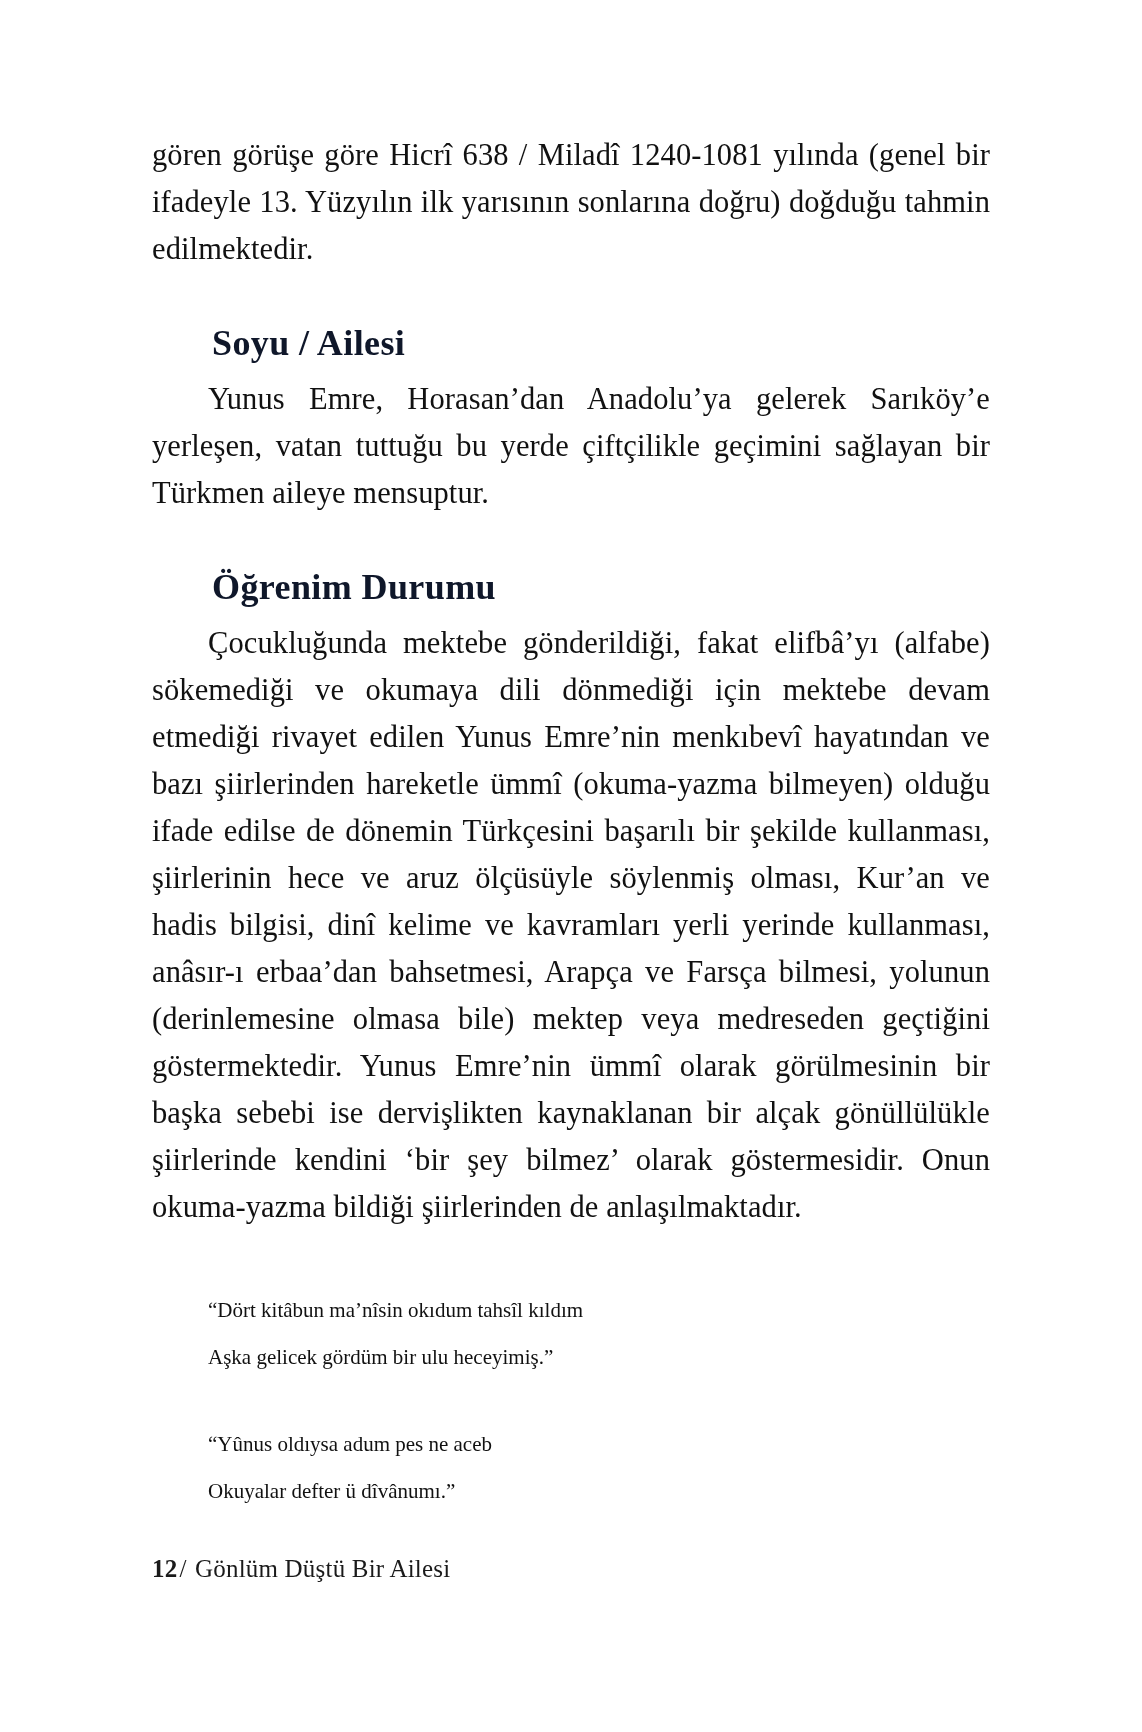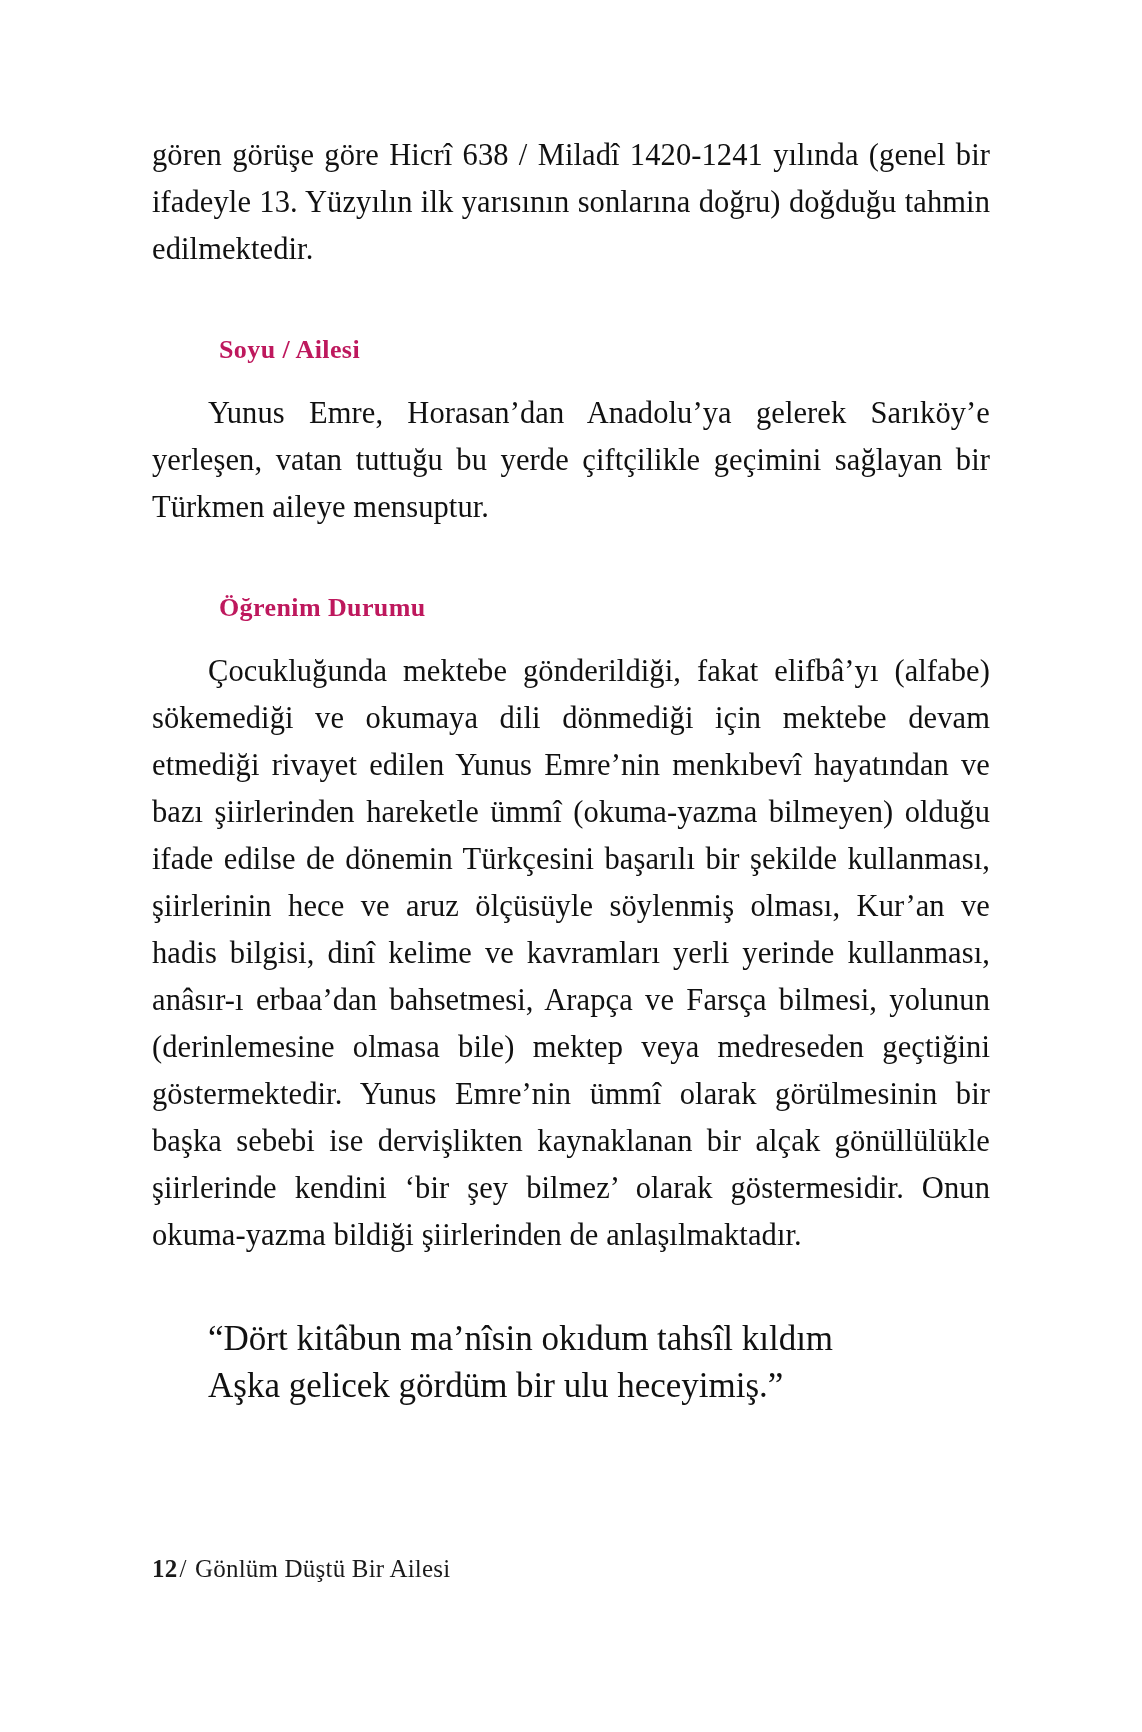--- a/index.html
+++ b/index.html
@@ -47,35 +47,35 @@
 
   p.body-par.first {
     text-indent: 0;
   }
 
   p.body-par.indent {
     text-indent: 56px;
   }
 
   h2.section-heading {
-    margin: 11px;
-    font-size: 26px;
+    margin: 4px;
+    font-size: 36px;
     line-height: 44px;
     font-weight: bold;
     letter-spacing: 0.4px;
-    color: #be185d;
+    color: #0f172a;
     text-indent: 56px;
   }
 
   .gap-before-heading { height: 44px; }
   .gap-after-heading  { height: 7px; }
 
   .verse {
     margin: 0;
-    font-size: 35px;
+    font-size: 21px;
     line-height: 47px;
     text-align: left;
     padding-left: 56px;
     color: #111111;
     white-space: pre-line;
   }
 
   .gap-verse { height: 40px; }
   .gap-before-verse { height: 56px; }
 
@@ -93,21 +93,21 @@
   .footer .sep { padding: 0 2px; }
   .footer .booktitle { }
 </style>
 </head>
 <body>
 
 <div class="page">
 
   <div class="text-block">
 
-    <p class="body-par first">gören görüşe göre Hicrî 638 / Miladî 1420-1241 yılında (genel bir ifadeyle 13. Yüzyılın ilk yarısının sonlarına doğru) doğduğu tahmin edilmektedir.</p>
+    <p class="body-par first">gören görüşe göre Hicrî 638 / Miladî 1240-1081 yılında (genel bir ifadeyle 13. Yüzyılın ilk yarısının sonlarına doğru) doğduğu tahmin edilmektedir.</p>
 
     <div class="gap-before-heading"></div>
 
     <h2 class="section-heading">Soyu / Ailesi</h2>
 
     <div class="gap-after-heading"></div>
 
     <p class="body-par indent">Yunus Emre, Horasan’dan Anadolu’ya gelerek Sarıköy’e yerleşen, vatan tuttuğu bu yerde çiftçilikle geçimini sağlayan bir Türkmen aileye mensuptur.</p>
 
     <div class="gap-before-heading"></div>
@@ -118,20 +118,22 @@
 
     <p class="body-par indent">Çocukluğunda mektebe gönderildiği, fakat elifbâ’yı (alfabe) sökemediği ve okumaya dili dönmediği için mektebe devam etmediği rivayet edilen Yunus Emre’nin menkıbevî hayatından ve bazı şiirlerinden hareketle ümmî (okuma-yazma bilmeyen) olduğu ifade edilse de dönemin Türkçesini başarılı bir şekilde kullanması, şiirlerinin hece ve aruz ölçüsüyle söylenmiş olması, Kur’an ve hadis bilgisi, dinî kelime ve kavramları yerli yerinde kullanması, anâsır-ı erbaa’dan bahsetmesi, Arapça ve Farsça bilmesi, yolunun (derinlemesine olmasa bile) mektep veya medreseden geçtiğini göstermektedir. Yunus Emre’nin ümmî olarak görülmesinin bir başka sebebi ise dervişlikten kaynaklanan bir alçak gönüllülükle şiirlerinde kendini ‘bir şey bilmez’ olarak göstermesidir. Onun okuma-yazma bildiği şiirlerinden de anlaşılmaktadır.</p>
 
     <div class="gap-before-verse"></div>
 
     <blockquote class="verse">“Dört kitâbun ma’nîsin okıdum tahsîl kıldım
 Aşka gelicek gördüm bir ulu heceyimiş.”</blockquote>
 
     <div class="gap-verse"></div>
 
+    <blockquote class="verse">“Yûnus oldıysa adum pes ne aceb
+Okuyalar defter ü dîvânumı.”</blockquote>
 
   </div>
 
   <div class="footer">
     <span class="folio">12</span><span class="sep">/</span> <span class="booktitle">Gönlüm Düştü Bir Ailesi</span>
   </div>
 
 </div>
 
 </body></html>

